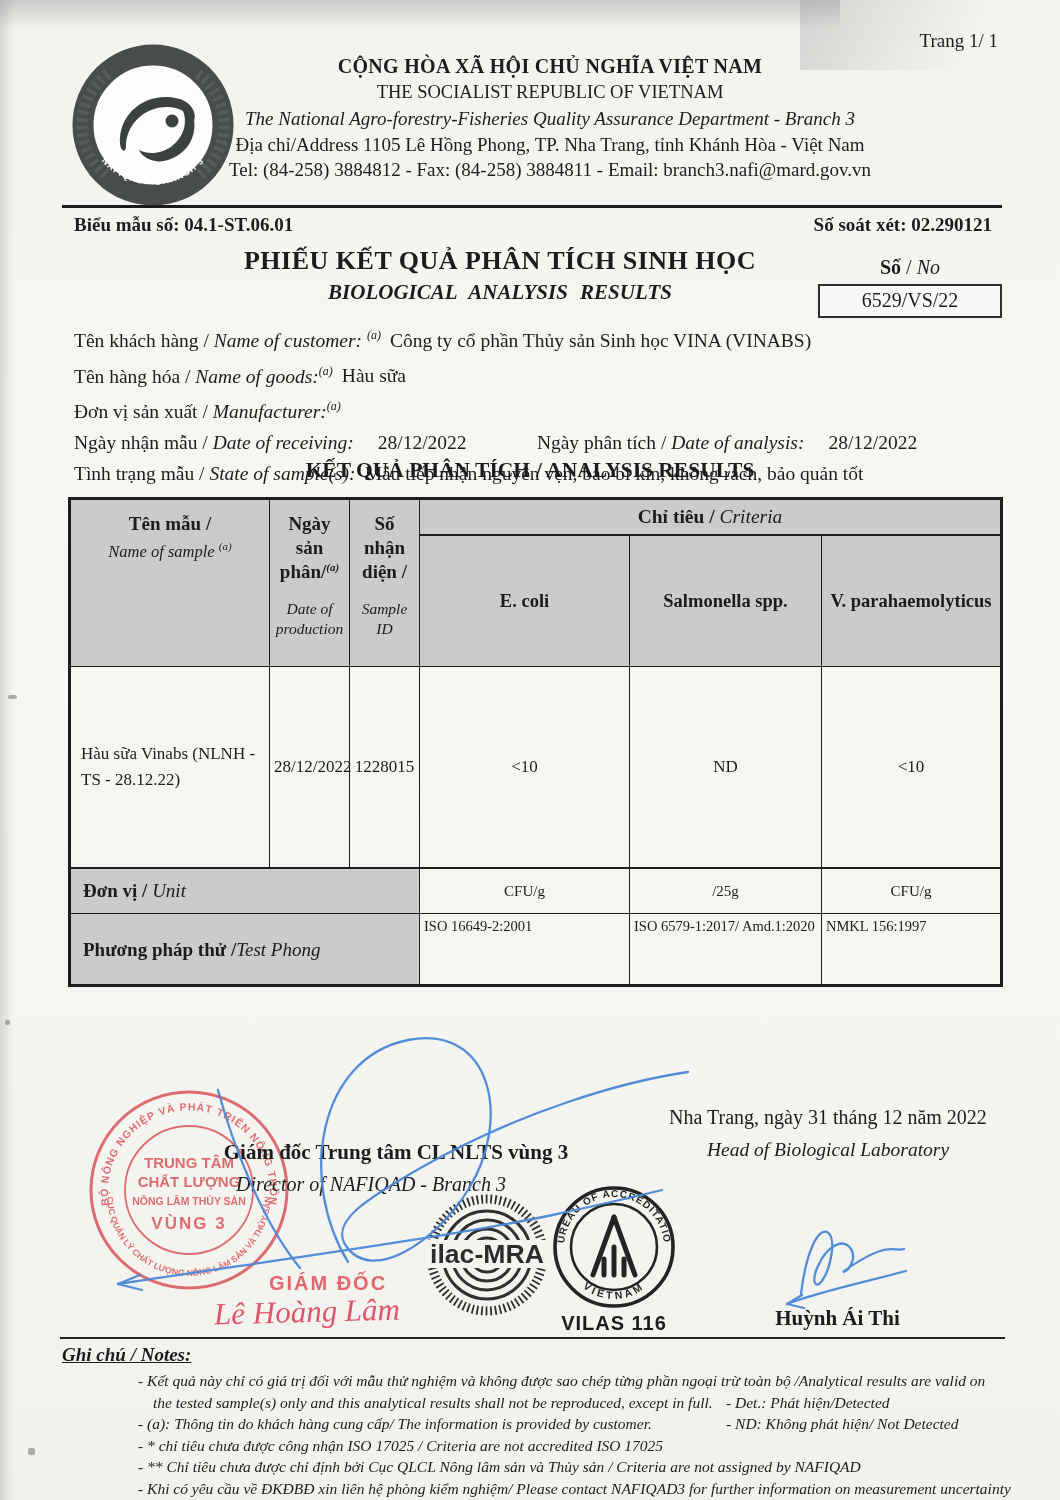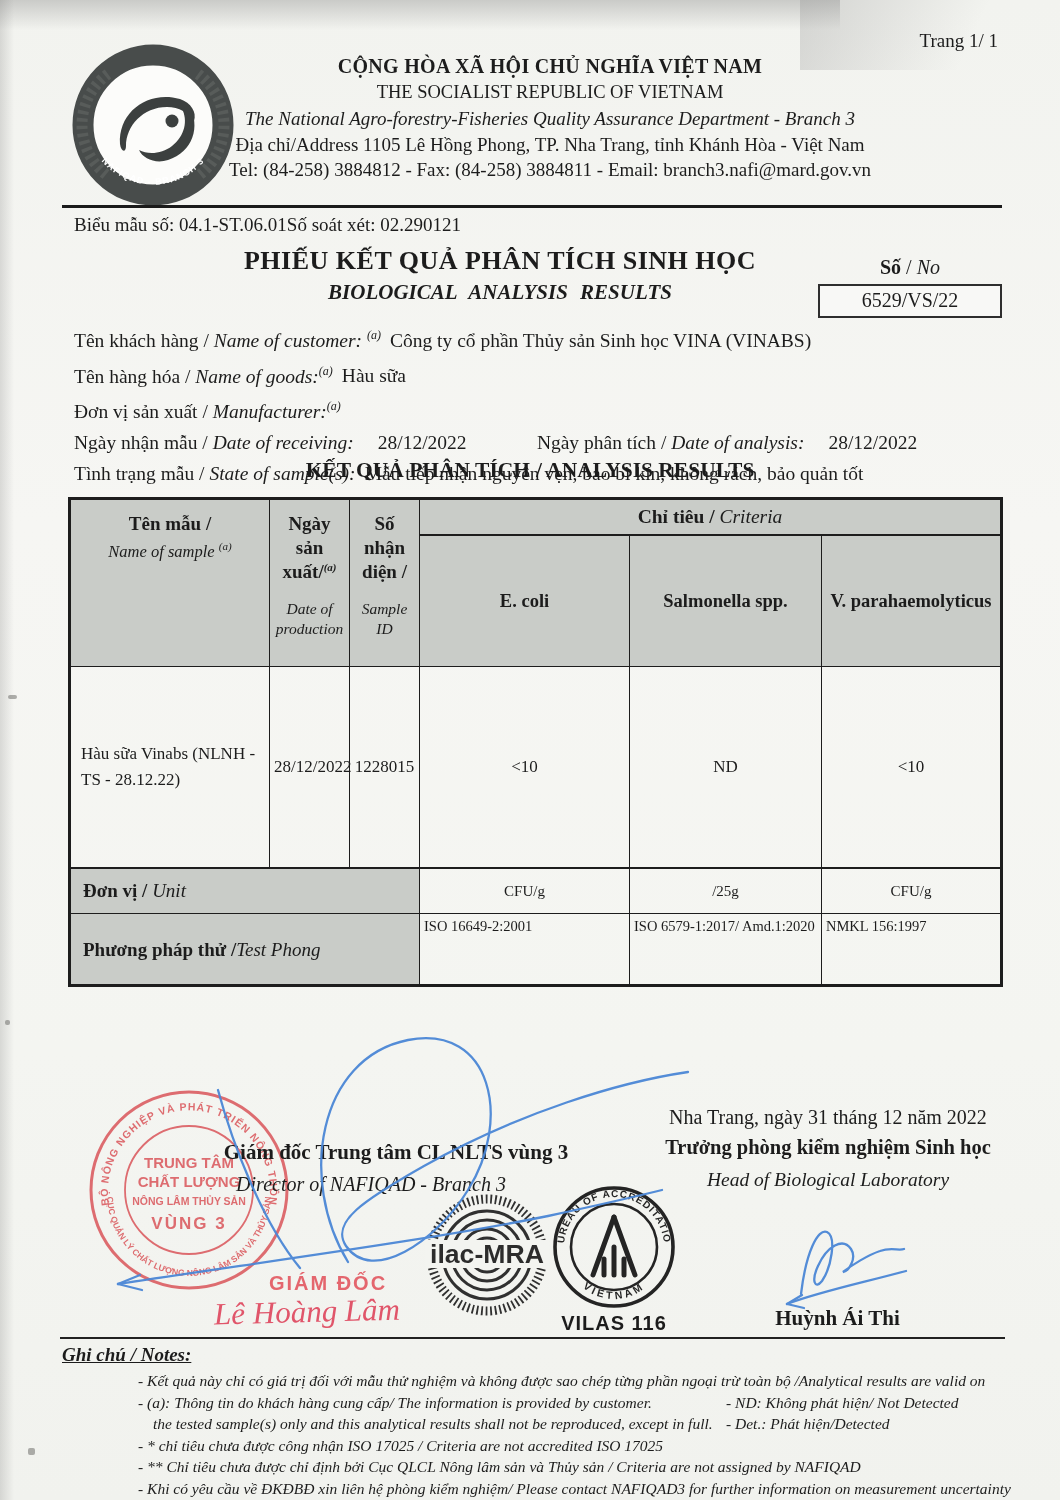--- a/index.html
+++ b/index.html
@@ -24,21 +24,21 @@
   .lh1{font-size:20px;font-weight:bold;letter-spacing:.3px;}
   .lh2{font-size:18.5px;margin-top:3px;}
   .lh3{font-size:22px;font-weight:bold;margin-top:4px;}
   .lh4{font-size:19px;font-style:italic;margin-top:3px;}
   .lh5{font-size:19px;margin-top:3px;}
   .lh6{font-size:19px;margin-top:2px;}
 
   .head-rule{position:absolute;top:205px;left:62px;width:940px;border-top:3px solid #1b1b1b;}
 
   .form-meta{position:absolute;top:214px;left:74px;width:918px;display:flex;
-             justify-content:flex-start;font-size:19px;}
+             justify-content:space-between;font-size:19px;font-weight:bold;}
 
   .doc-title{position:absolute;top:238px;left:120px;width:760px;text-align:center;margin-top:8px;}
   .dt-vi{font-size:26px;font-weight:bold;letter-spacing:.5px;}
   .dt-en{font-size:21px;font-weight:bold;font-style:italic;margin-top:4px;word-spacing:7px;}
 
   .doc-no{position:absolute;top:256px;left:818px;width:184px;text-align:center;}
   .no-label{font-size:20px;}
   .no-box{margin-top:5px;border:2px solid #2e2e2e;height:30px;line-height:29px;
           font-size:20px;background:rgba(255,255,255,.35);}
 
@@ -199,21 +199,21 @@
         <col class="c5">
         <col class="c6">
     </colgroup>
     <tbody>
       <tr class="h1">
         <td rowspan="2" class="gray th-side">
           <div class="thv">Tên mẫu /</div>
           <div class="the"><span>Name of sample </span><sup>(a)</sup></div>
         </td>
         <td rowspan="2" class="gray th-side">
-          <div class="thv"><span>Ngày sản xuất/</span><sup>(a)</sup></div>
+          <div class="thv"><span>Ngày sản phân/</span><sup>(a)</sup></div>
           <div class="the gap">Date of production</div>
         </td>
         <td rowspan="2" class="gray th-side">
           <div class="thv">Số nhận diện /</div>
           <div class="the gap">Sample ID</div>
         </td>
         <td colspan="3" class="gray th-criteria">
           <span class="b">Chỉ tiêu / </span><span class="i">Criteria</span>
         </td>
       </tr>
@@ -293,21 +293,20 @@
       <path d="M 66 34 L 87 92"></path>
       <path d="M 56 92 L 56 76"></path>
       <path d="M 66 92 L 66 64"></path>
       <path d="M 76 92 L 76 76"></path>
     </g>
   </svg>
   <div class="vilas-code">VILAS 116</div>
 
   <div class="sig-right">
     <div class="sr-date">Nha Trang, ngày 31 tháng 12 năm 2022</div>
-    <div class="sr-vi">Trưởng phòng kiểm nghiệm Sinh học</div>
     <div class="sr-en">Head of Biological Laboratory</div>
   </div>
   <div class="signer-right">Huỳnh Ái Thi</div>
 
   <svg class="flourish" width="1060" height="390" viewBox="0 960 1060 390">
     <g fill="none" stroke="#4b87d6" stroke-width="2.3" stroke-linecap="round" opacity="0.95">
       <path d="M 348 1262 C 298 1180 318 1058 408 1040 C 492 1024 512 1120 468 1190 C 436 1242 372 1284 346 1246 C 330 1222 364 1200 424 1166 C 520 1112 620 1082 688 1072"></path>
       <path d="M 218 1090 C 232 1142 262 1222 300 1268"></path>
       <path d="M 118 1284 C 262 1262 430 1240 548 1216 C 594 1206 630 1198 662 1190"></path>
       <path d="M 118 1284 L 140 1275"></path>
@@ -319,21 +318,21 @@
       <path d="M 787 1304 L 802 1295"></path>
       <path d="M 787 1304 L 804 1308"></path>
     </g>
   </svg>
 
   <div class="bottom-rule"></div>
   <div class="notes">
     <div class="notes-head">Ghi chú / Notes:</div>
     <div class="nlist">
       <div class="nline"><span>- Kết quả này chỉ có giá trị đối với mẫu thử nghiệm và không được sao chép từng phần ngoại trừ toàn bộ /Analytical results are valid on</span></div>
+      <div class="nline cont"><span>the tested sample(s) only and  this analytical results shall not be reproduced, except in full.</span><span class="side">- Det.: Phát hiện/Detected</span></div>
       <div class="nline"><span>- (a): Thông tin do khách hàng cung cấp/ The information is provided by customer.</span><span class="side">- ND: Không phát hiện/ Not Detected</span></div>
-      <div class="nline cont"><span>the tested sample(s) only and  this analytical results shall not be reproduced, except in full.</span><span class="side">- Det.: Phát hiện/Detected</span></div>
       <div class="nline"><span>- * chỉ tiêu chưa được công nhận ISO 17025 / Criteria are not accredited ISO 17025</span></div>
       <div class="nline"><span>- ** Chỉ tiêu chưa được chỉ định bởi Cục QLCL Nông lâm sản và Thủy sản / Criteria are not assigned by NAFIQAD</span></div>
       <div class="nline"><span>- Khi có yêu cầu về ĐKĐBĐ xin liên hệ phòng kiểm nghiệm/ Please contact NAFIQAD3 for further information on measurement uncertainty</span></div>
     </div>
   </div>
 
 </div>
 
 </body></html>

